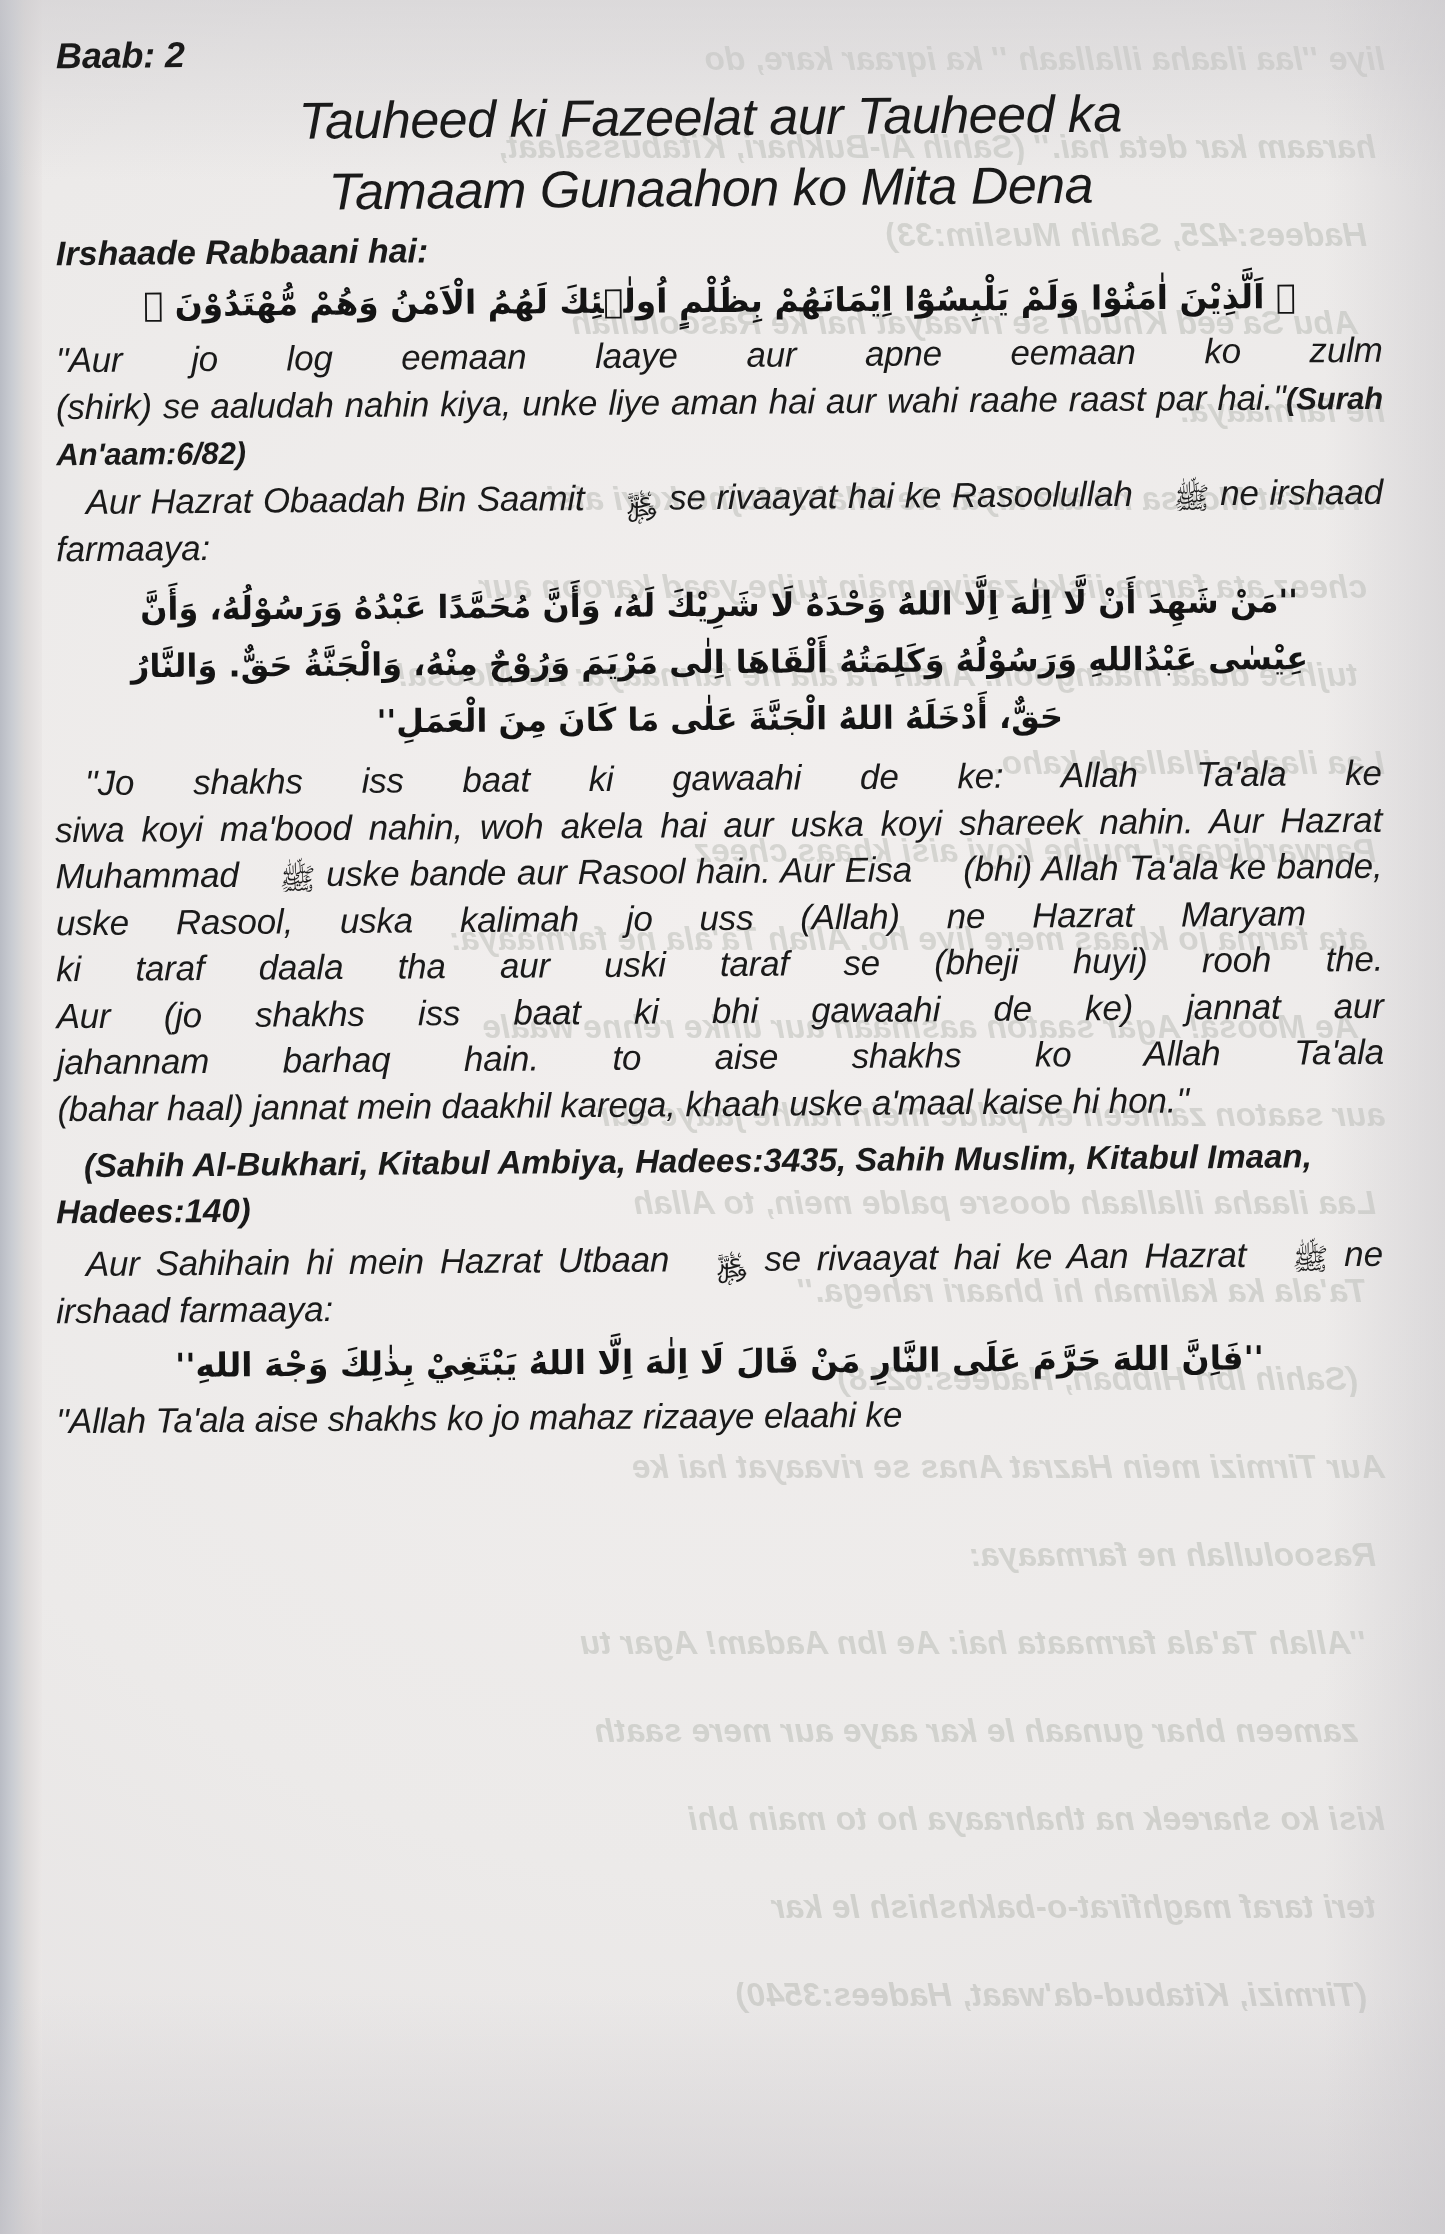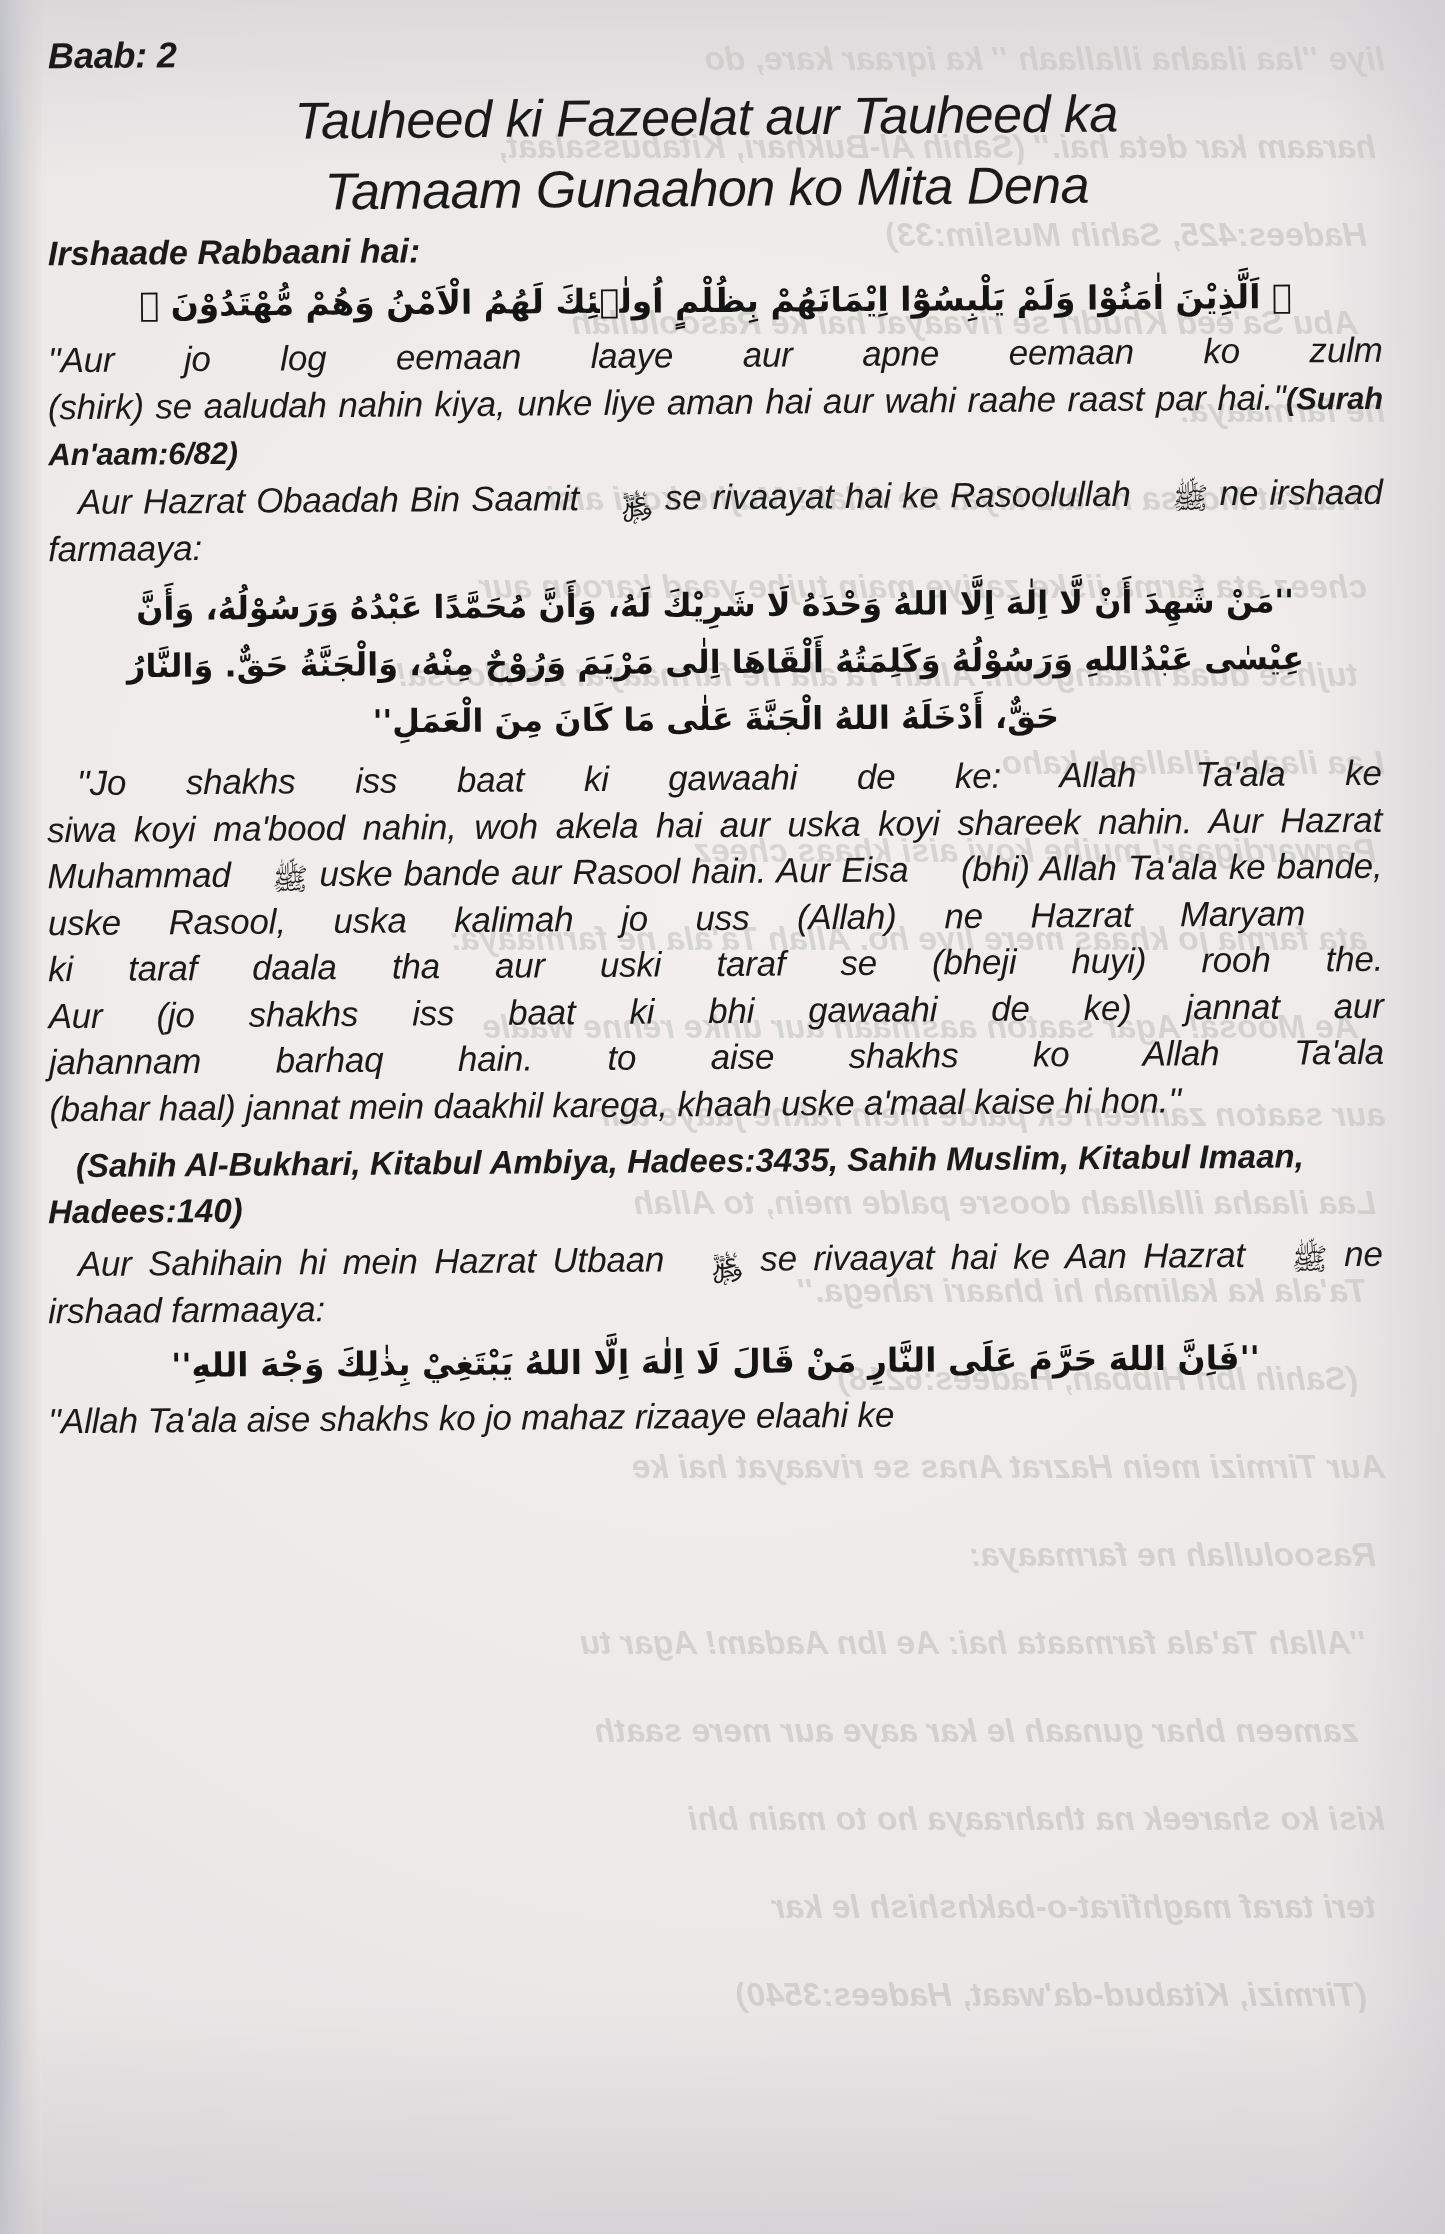--- a/index.html
+++ b/index.html
@@ -54,21 +54,21 @@
     filter:blur(.6px);
   }
   .ghost-line{
     position:absolute;white-space:nowrap;
     font-size:33px;letter-spacing:.3px;
   }
 
   
   .content{
     position:absolute;
-    left:48px;right:62px;top:30px;
+    left:56px;right:62px;top:30px;
     color:#1a1a1a;
   }
   .baab{
     font-size:36px;font-weight:700;font-style:italic;
     letter-spacing:-.2px;
     margin:0 0 10px 0;
     transform:rotate(-0.45deg);
   }
   .chapter-title{
     font-size:52px;font-weight:400;font-style:italic;

